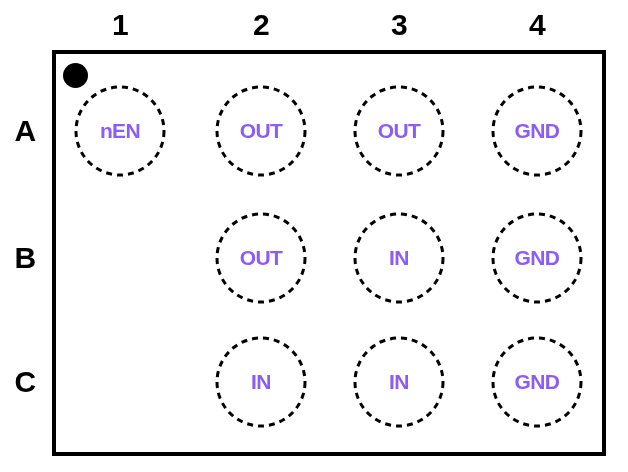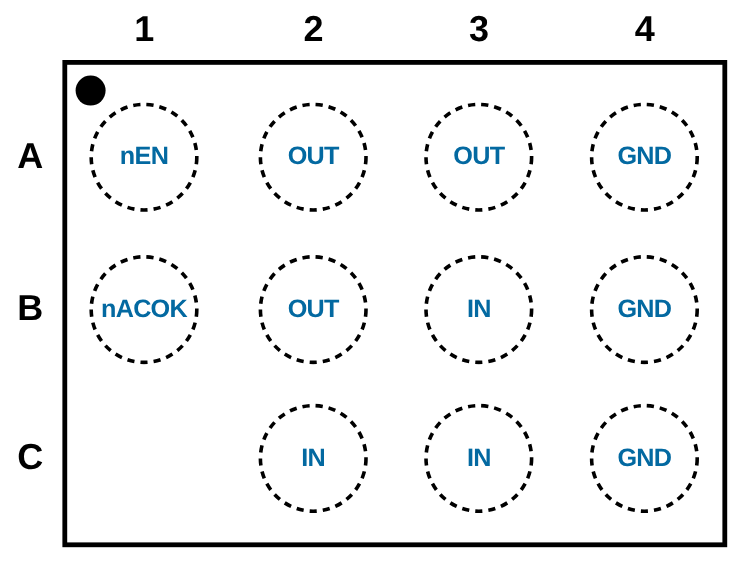--- a/index.html
+++ b/index.html
@@ -89,21 +89,21 @@
     position: absolute;
     left: -22px;
     top: 0;
     width: 136px;
     height: 92px;
     display: flex;
     align-items: center;
     justify-content: center;
     font-size: 21px;
     font-weight: bold;
-    color: #0369a1;
+    color: #8b5cf6;
     letter-spacing: -0.6px;
     white-space: nowrap;
   }
 </style>
 </head>
 <body>
 
 <div id="canvas">
 
   <div class="col-header" style="left:120px">1</div>
@@ -140,26 +140,20 @@
     <div class="pad-label">OUT</div>
   </div>
 
   <div class="pad" style="left:537px; top:131px">
     <svg width="92" height="92" viewBox="0 0 92 92">
       <circle cx="46" cy="46" r="44" fill="none" stroke="#000000" stroke-width="3" stroke-dasharray="6 5"></circle>
     </svg>
     <div class="pad-label">GND</div>
   </div>
 
-  <div class="pad" style="left:120px; top:258px">
-    <svg width="92" height="92" viewBox="0 0 92 92">
-      <circle cx="46" cy="46" r="44" fill="none" stroke="#000000" stroke-width="3" stroke-dasharray="6 5"></circle>
-    </svg>
-    <div class="pad-label">nACOK</div>
-  </div>
 
   <div class="pad" style="left:261px; top:258px">
     <svg width="92" height="92" viewBox="0 0 92 92">
       <circle cx="46" cy="46" r="44" fill="none" stroke="#000000" stroke-width="3" stroke-dasharray="6 5"></circle>
     </svg>
     <div class="pad-label">OUT</div>
   </div>
 
   <div class="pad" style="left:399px; top:258px">
     <svg width="92" height="92" viewBox="0 0 92 92">

